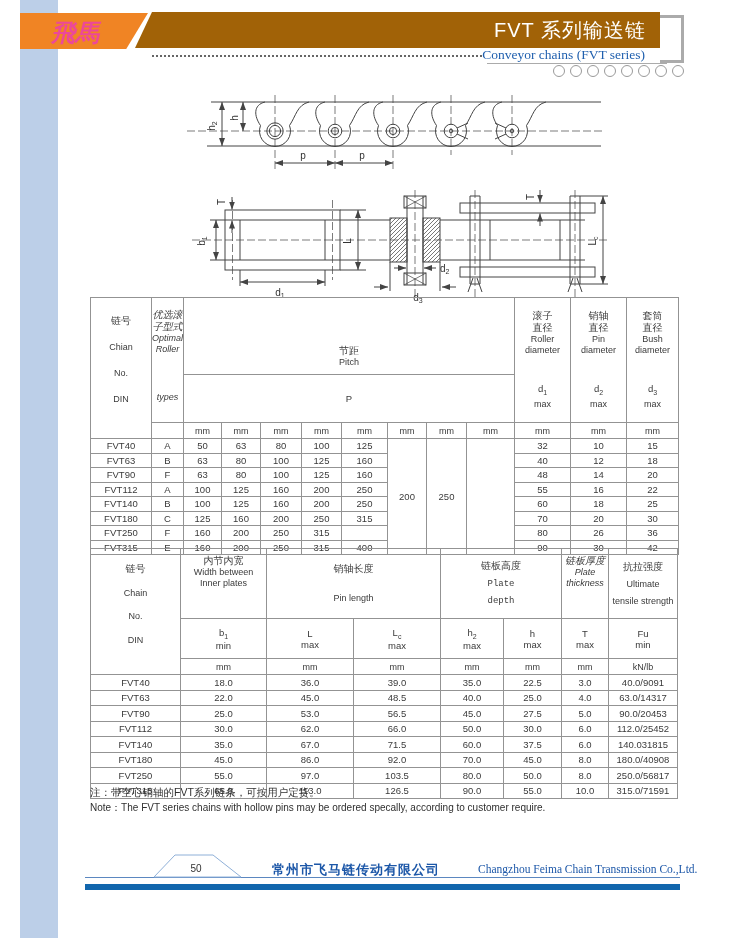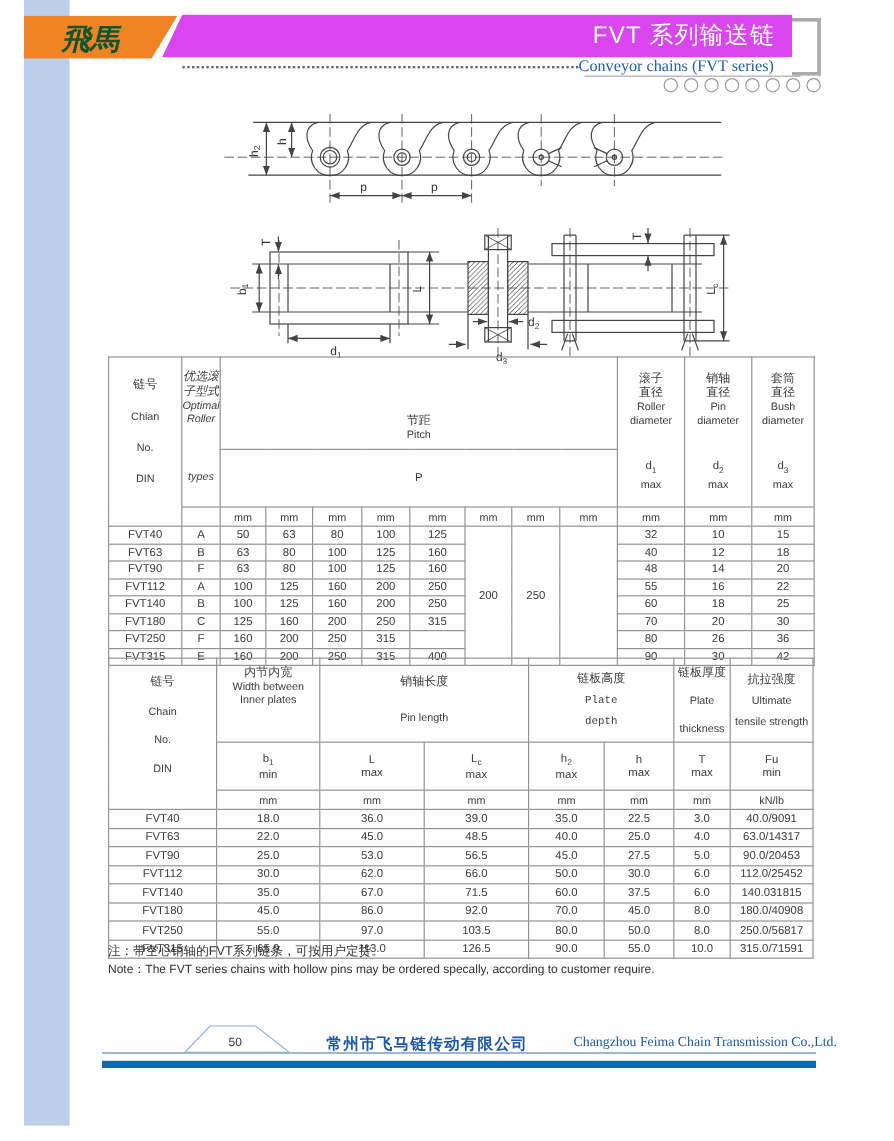--- a/index.html
+++ b/index.html
@@ -2,23 +2,23 @@
 <html><head>
 <meta charset="utf-8">
 <style>
   html,body{margin:0;padding:0;background:#e8e8e8;}
   .page{position:relative;width:745px;height:951px;background:#ffffff;overflow:hidden;
         font-family:"Liberation Sans",sans-serif;color:#333;}
   
   .side-bar{position:absolute;left:20px;top:0;width:38px;height:938px;background:#bccfe8;}
   .logo-band{position:absolute;left:20px;top:13px;width:128px;height:36px;background:#f08424;
              clip-path:polygon(0 0,100% 0,83% 100%,0 100%);}
-  .logo-text{position:absolute;left:30px;top:17px;width:90px;text-align:center;color:#14532d;
+  .logo-text{position:absolute;left:30px;top:17px;width:90px;text-align:center;color:#ec4899;
              font-family:"Liberation Serif",serif;font-size:24px;font-weight:bold;font-style:italic;}
-  .title-band{position:absolute;left:135px;top:12px;width:525px;height:36px;background:#d946ef;
+  .title-band{position:absolute;left:135px;top:12px;width:525px;height:36px;background:#a16207;
               clip-path:polygon(17px 0,100% 0,100% 100%,0 100%);}
   .page-title{position:absolute;right:14px;top:0;height:36px;line-height:36px;color:#fff;
               font-size:20px;letter-spacing:1px;}
   .dotted-line{position:absolute;left:152px;top:55px;width:330px;border-top:2px dotted #666;}
   .subtitle{position:absolute;left:455px;top:47px;width:190px;text-align:right;
             font-family:"Liberation Serif",serif;font-size:13.5px;color:#1f5fae;}
   .subtitle-underline{position:absolute;left:487px;top:63px;width:180px;height:1px;background:#ababab;}
   .bracket-v{position:absolute;left:681px;top:15px;width:3px;height:48px;background:#ababab;}
   .bracket-t{position:absolute;left:660px;top:15px;width:24px;height:3px;background:#ababab;}
   .bracket-b{position:absolute;left:660px;top:60px;width:24px;height:3px;background:#ababab;}
@@ -459,21 +459,21 @@
           </div>
         </td>
         <td colspan="2">
           <div class="vstack" style="height:58px;justify-content:space-evenly;font-family:Liberation Mono, monospace;">
             <div class="zh">链板高度</div>
             <div class="en">Plate</div>
             <div class="en">depth</div>
           </div>
         </td>
         <td>
-          <div class="vstack" style="height:58px;justify-content:space-between;">
+          <div class="vstack" style="height:58px;justify-content:flex-start;font-style:italic;">
             <div class="zh">链板厚度</div>
             <div class="en">Plate</div>
             <div class="en">thickness</div>
           </div>
         </td>
         <td>
           <div class="vstack" style="height:58px;justify-content:space-evenly;">
             <div class="zh">抗拉强度</div>
             <div class="en">Ultimate</div>
             <div class="en">tensile strength</div>

